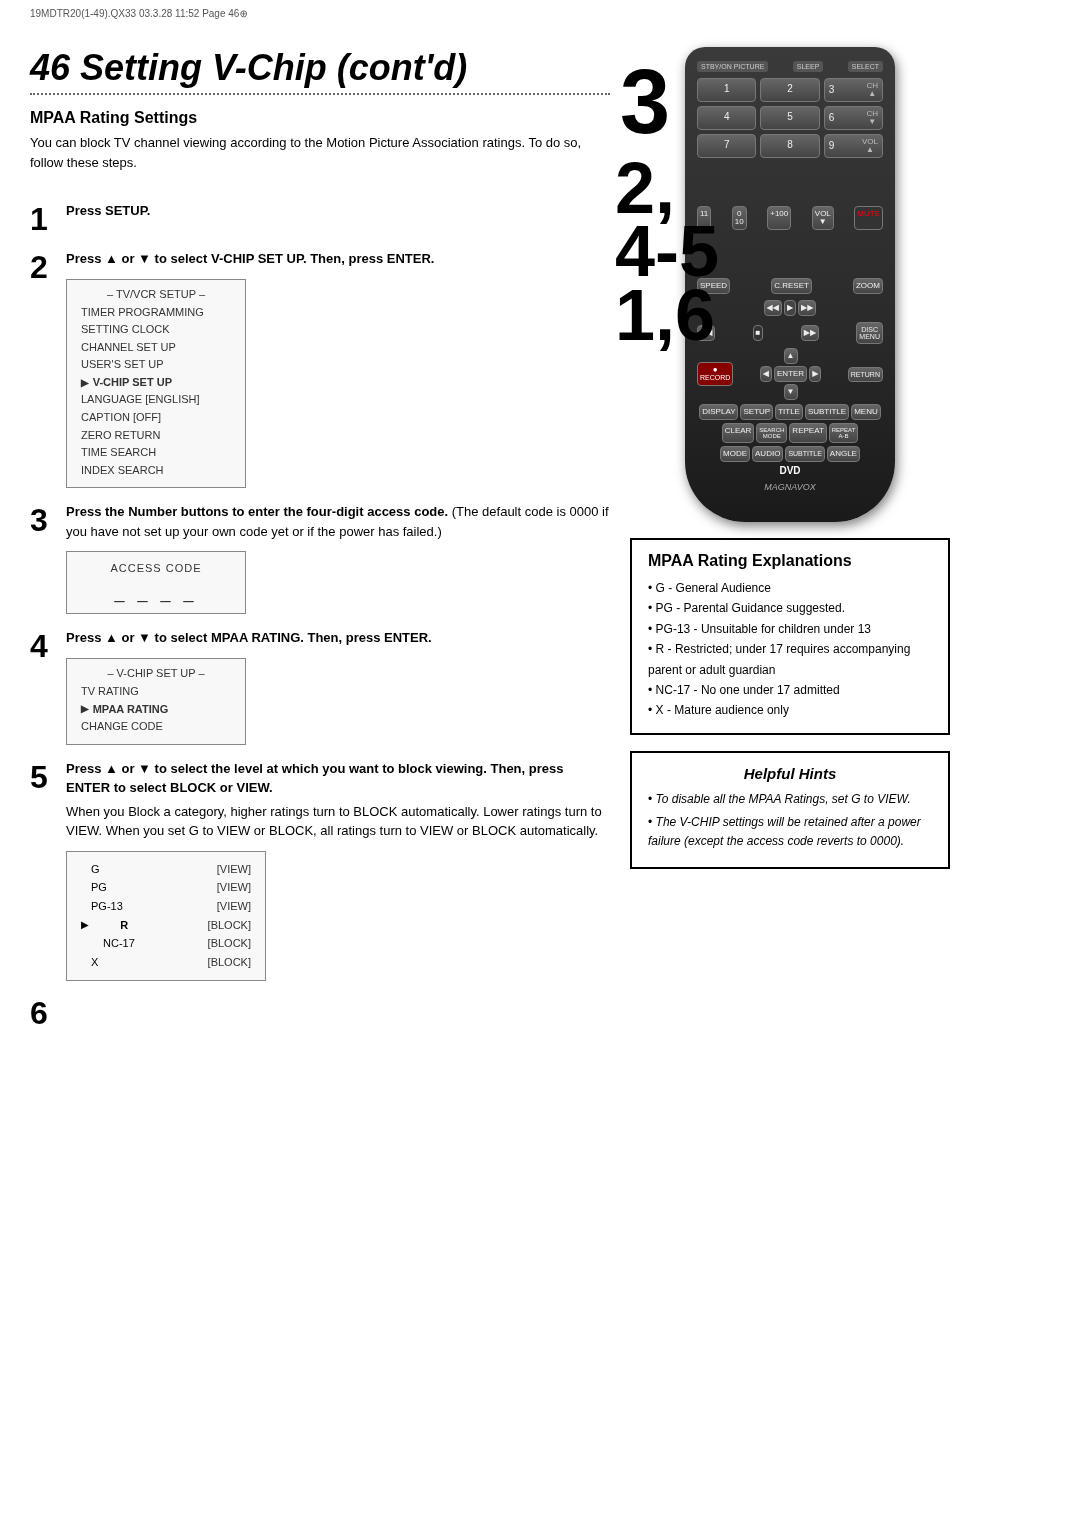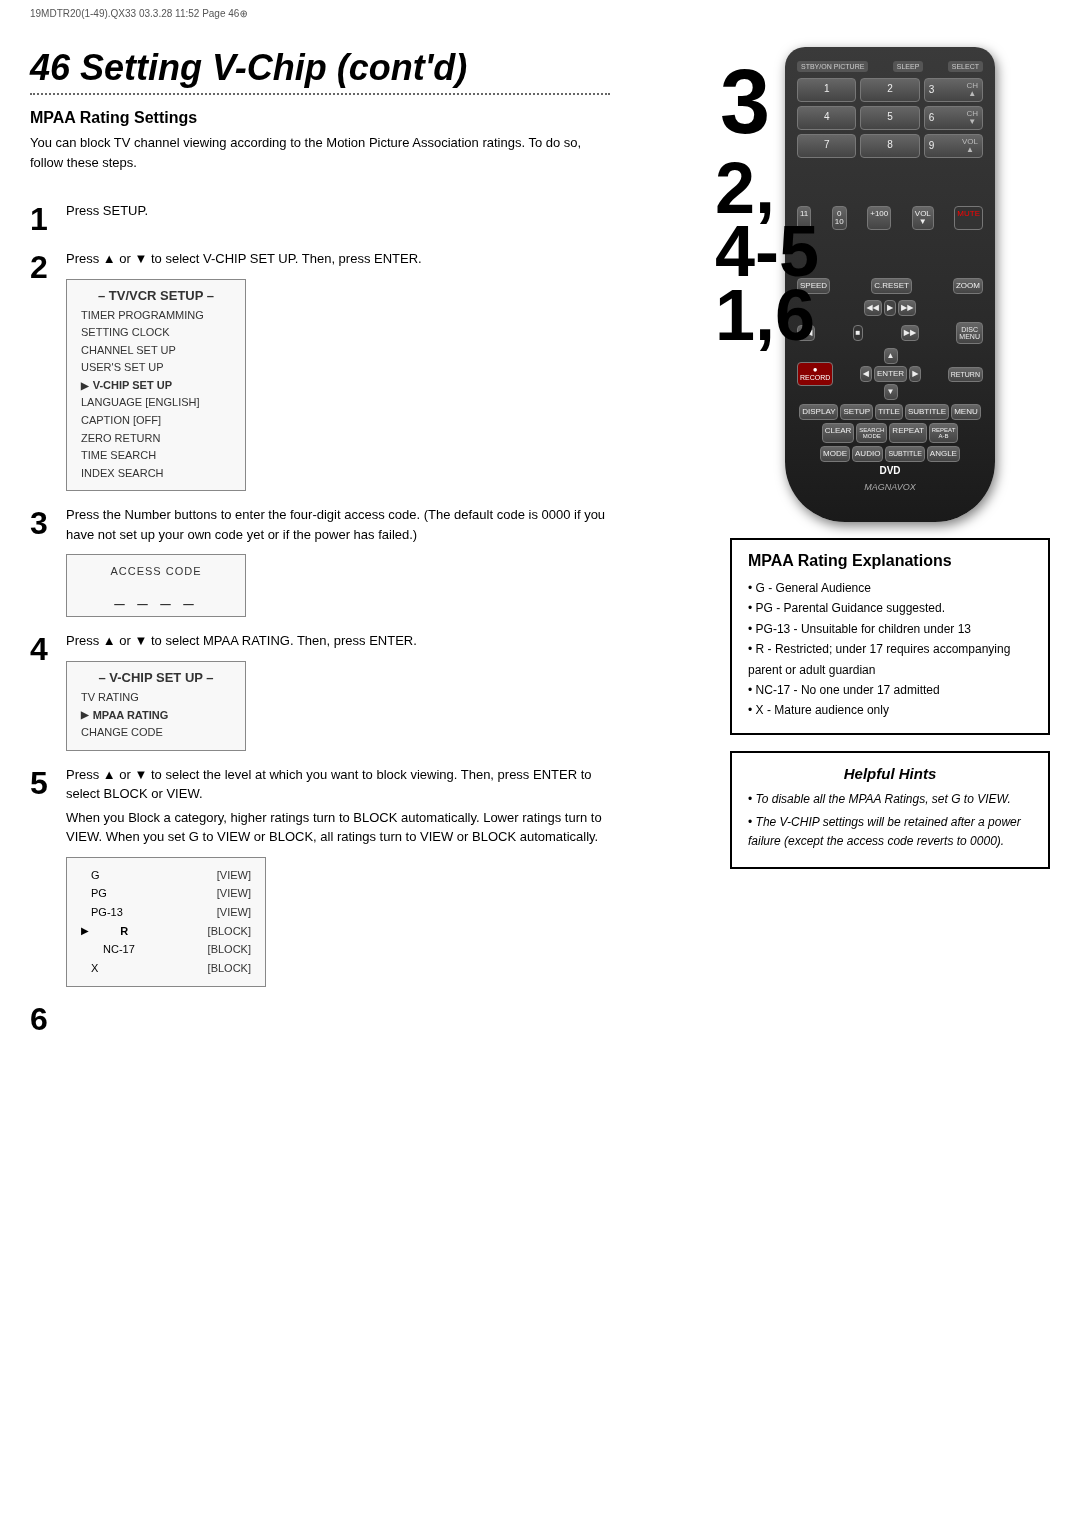--- a/index.html
+++ b/index.html
@@ -19,21 +19,20 @@
       padding: 8px 30px;
       border-bottom: none;
       display: flex;
       justify-content: flex-start;
     }
 
     .main-content {
       display: flex;
       padding: 20px 30px 20px 30px;
       gap: 20px;
-      justify-content: space-between;
     }
 
     .left-column {
       flex: 1;
       max-width: 580px;
     }
 
     .right-column {
       width: 320px;
       display: flex;
@@ -87,39 +86,38 @@
       flex: 1;
     }
 
     .step-content p {
       font-size: 13px;
       line-height: 1.5;
       margin-bottom: 4px;
     }
 
     .step-content strong {
-      font-weight: normal;
+      font-weight: bold;
     }
 
     .menu-box {
       border: 1px solid #888;
       background: #f8f8f8;
       padding: 8px 14px;
       font-size: 11px;
       margin-top: 6px;
       display: inline-block;
       min-width: 180px;
     }
 
     .menu-box .menu-title {
       text-align: center;
-      font-size: 13px;
+      font-size: 11px;
       margin-bottom: 4px;
       color: #333;
-      font-weight: bold;
     }
 
     .menu-box .menu-item {
       font-size: 11px;
       line-height: 1.6;
       color: #333;
     }
 
     .menu-box .menu-item.selected {
       display: flex;

